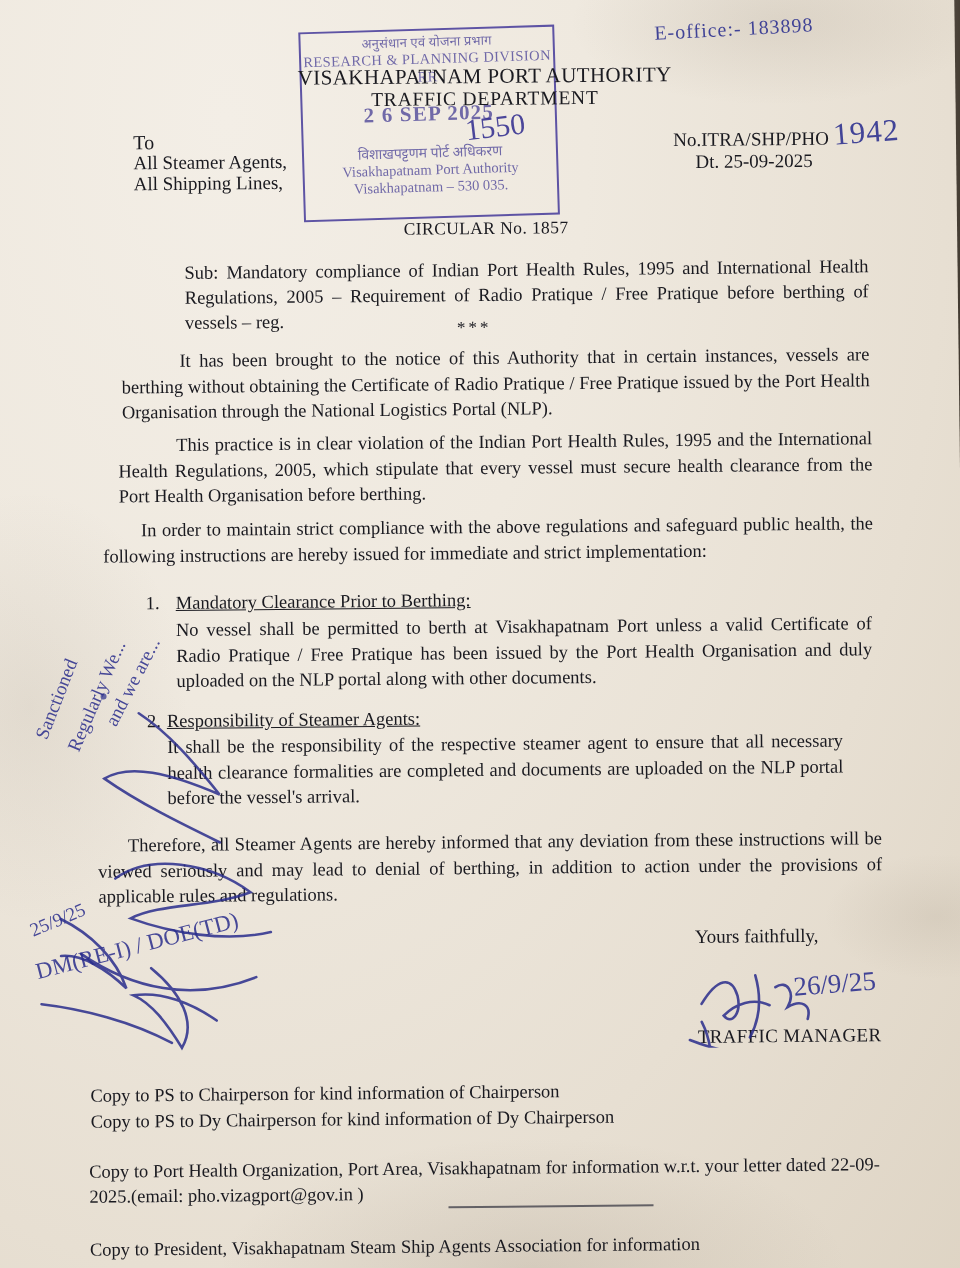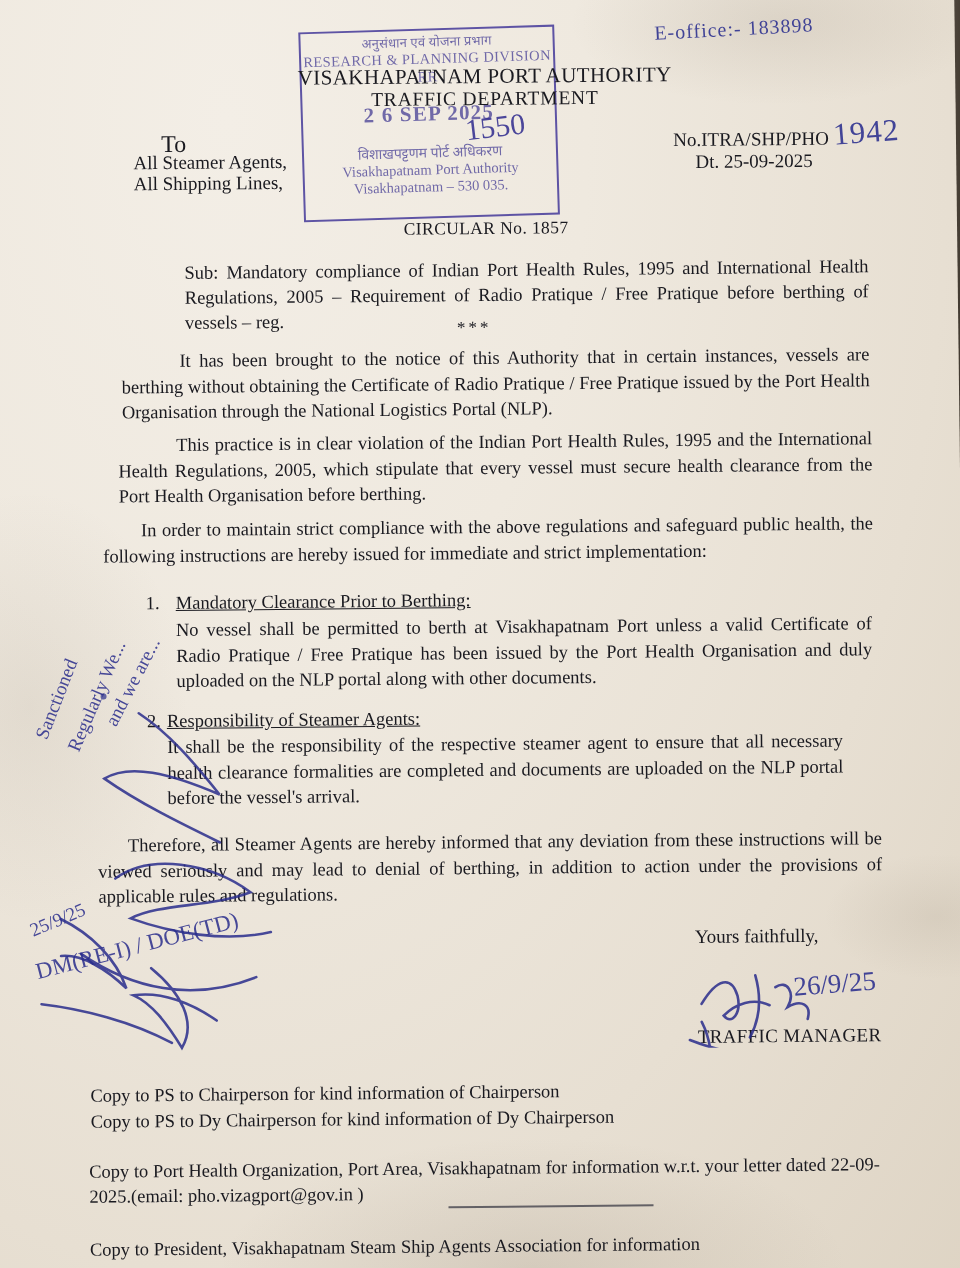--- a/index.html
+++ b/index.html
@@ -114,21 +114,21 @@
     left: 660px; top: 20px;
     font-size: 20px;
     color: #2b2f8f;
     transform: rotate(-2.5deg);
     font-family: "Liberation Serif", serif;
     letter-spacing: 1px;
     opacity: .88;
   }
 
   
-  #to-label   { left: 138px; top: 128px; font-size: 24px; margin-left: 28px; }
+  #to-label   { left: 138px; top: 128px; font-size: 20px; }
   #to-l1      { left: 138px; top: 149px; font-size: 19px; }
   #to-l2      { left: 138px; top: 170px; font-size: 19px; }
 
   
   #ref-no { left: 678px; top: 131px; font-size: 19px; }
   #ref-dt { left: 700px; top: 153px; font-size: 19px; }
   #ref-hand {
     left: 838px; top: 118px;
     font-size: 31px; color: #2b2f8f; transform: rotate(-4deg);
     opacity: .88; letter-spacing: 1px;

